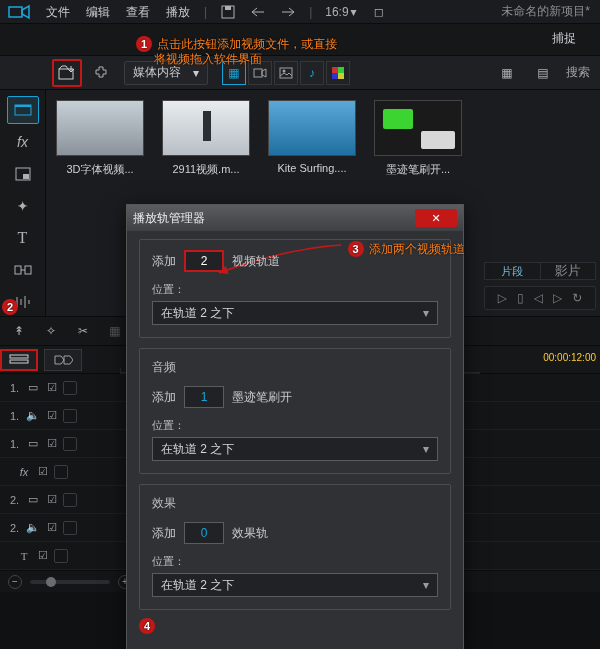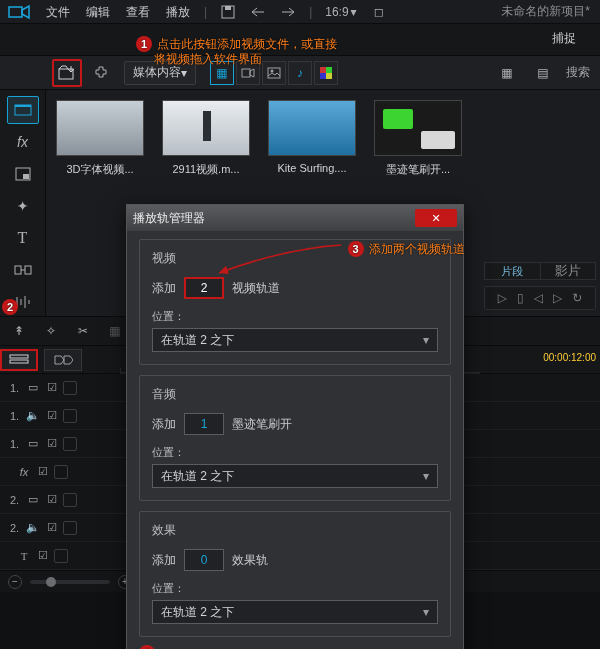--- a/index.html
+++ b/index.html
@@ -26,21 +26,21 @@
   .menubar .right{color:var(--text-dim);padding-right:4px;}
   
   .tabs{height:32px;background:#161719;display:flex;align-items:flex-end;border-bottom:1px solid #0a0b0d;flex-direction:column;}
   .tab{flex:0 0 auto;padding:6px 24px;color:var(--text);border-bottom:2px solid transparent;cursor:pointer;}
   .tab.active{border-bottom-color:var(--accent);color:#fff;}
   .tab-gap{flex:1;}
   
   .toolbar{height:34px;background:#1e2023;display:flex;align-items:center;padding-left:52px;gap:4px;border-bottom:1px solid #0a0b0d;position:relative;}
   .tbtn{width:30px;height:28px;display:flex;align-items:center;justify-content:center;border:1px solid transparent;border-radius:2px;cursor:pointer;color:#aeb0b3;}
   .tbtn.import{border:2px solid var(--red);}
-  .toolbar .dd{display:flex;align-items:center;gap:0;padding:0 8px;height:24px;border:1px solid #3a3c40;background:#222428;border-radius:2px;margin-left:4px;cursor:pointer;}
+  .toolbar .dd{display:flex;align-items:center;gap:12px;padding:0 8px;height:24px;border:1px solid #3a3c40;background:#222428;border-radius:2px;margin-left:4px;cursor:pointer;}
   .toolbar .mediatabs{display:flex;gap:2px;margin-left:10px;}
   .mtab{width:24px;height:24px;border:1px solid #34363a;background:#202225;display:flex;align-items:center;justify-content:center;cursor:pointer;color:#9ea0a3;}
   .mtab.active{border-color:var(--accent);color:var(--accent);}
   .toolbar .right-tools{margin-left:auto;display:flex;align-items:center;gap:6px;padding-right:8px;color:#9ea0a3;}
   
   .callout{position:absolute;color:var(--orange);font-size:12px;line-height:14px;text-shadow:0 0 2px #000;pointer-events:none;z-index:5;}
   .numbadge{display:inline-flex;width:16px;height:16px;border-radius:50%;background:var(--red);color:#fff;align-items:center;justify-content:center;font-size:11px;font-weight:bold;margin-right:2px;}
   
   .main{display:flex;height:226px;}
   .sidetools{width:46px;background:#17191b;border-right:1px solid #0a0b0d;display:flex;flex-direction:column;align-items:center;padding-top:6px;gap:4px;}
@@ -384,21 +384,20 @@
     <svg class="arrow" style="left:86px;top:34px;" width="130" height="40">
       <defs>
           <marker id="ah" markerWidth="8" markerHeight="8" refX="6" refY="3" orient="auto">
             <path d="M0,0 L6,3 L0,6 z" fill="#c41818"></path>
           </marker>
         </defs>
       <path d="M128 6 Q 70 10 6 34" fill="none" stroke="#c41818" stroke-width="1.5" marker-end="url(#ah)"></path>
     </svg>
 
     <div class="section">
-      <span class="lbl">视频</span>
       <div class="row">
         <span>添加</span>
         <span class="numfield hot">2</span>
         <span>视频轨道</span>
       </div>
       <div class="mini">位置：</div>
       <div class="select">
         <span>在轨道 2 之下</span>
         <span class="caret">▾</span>
       </div>

